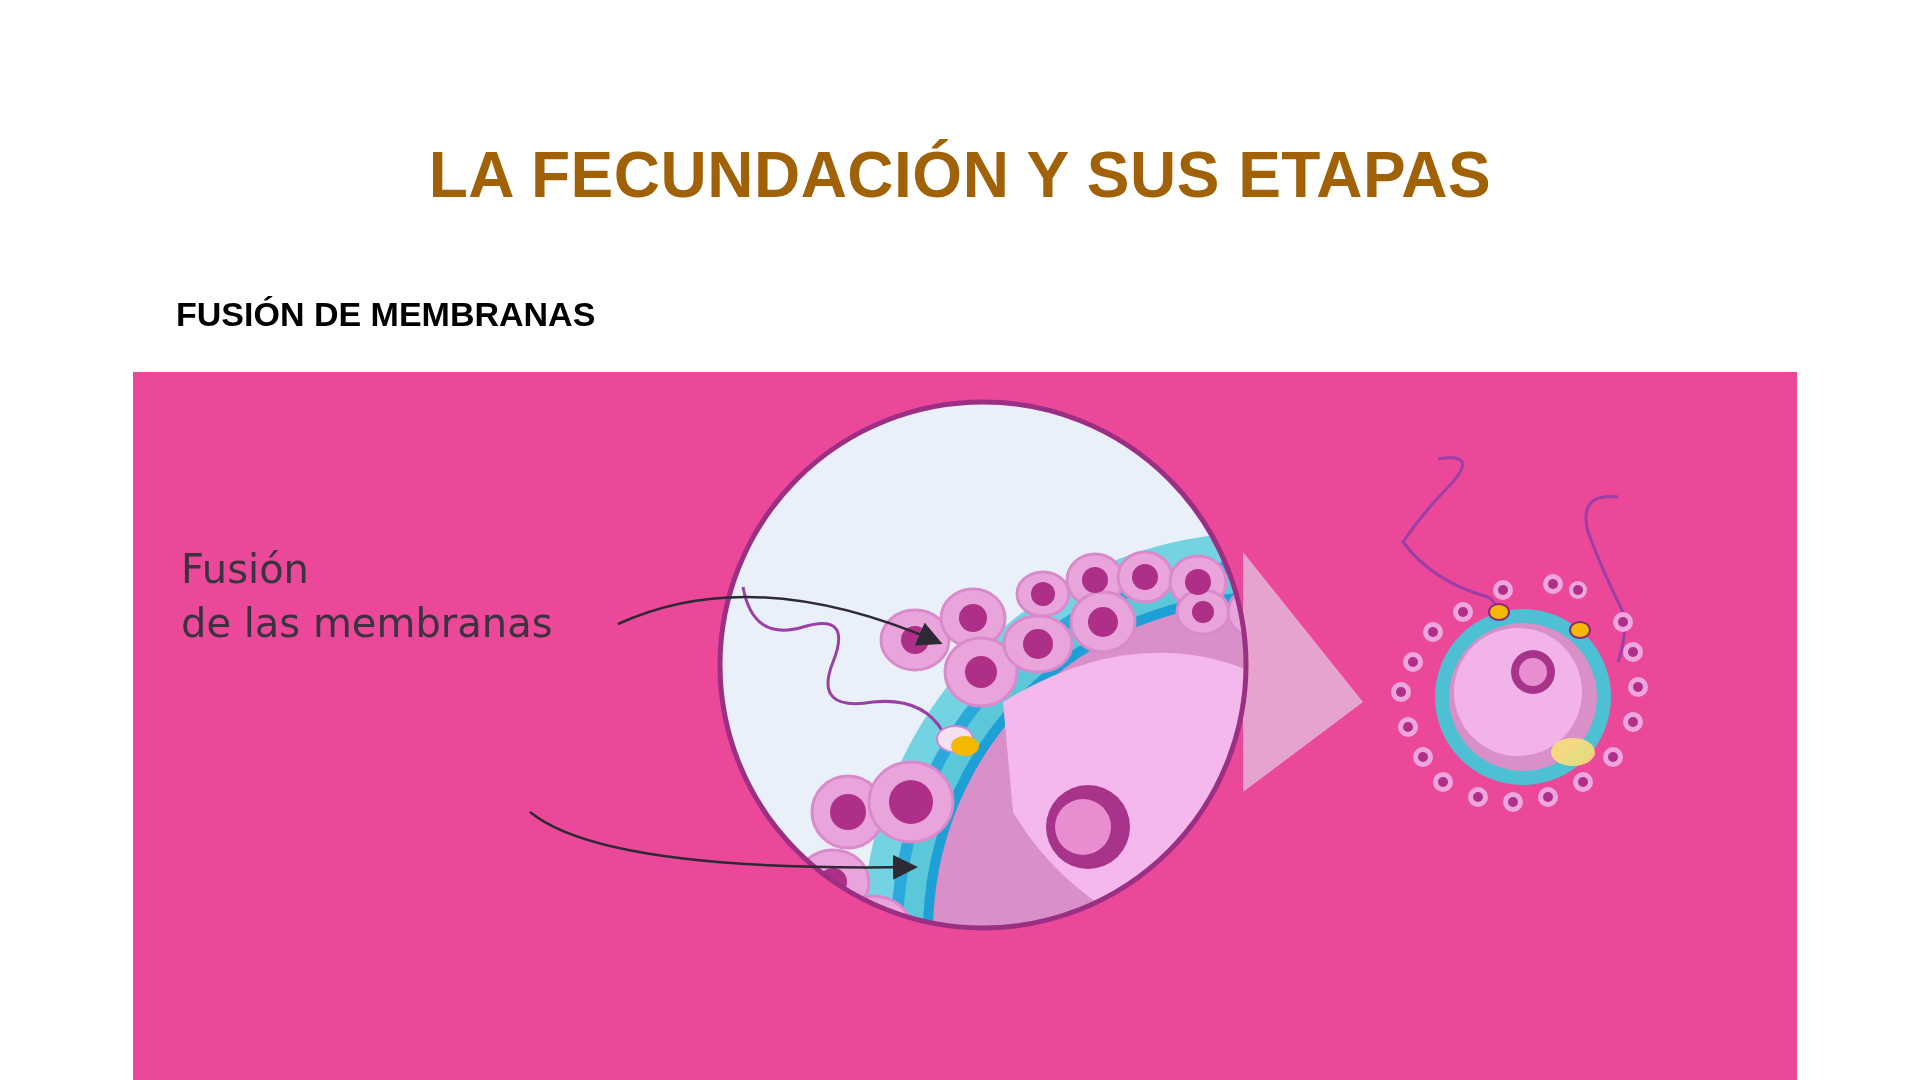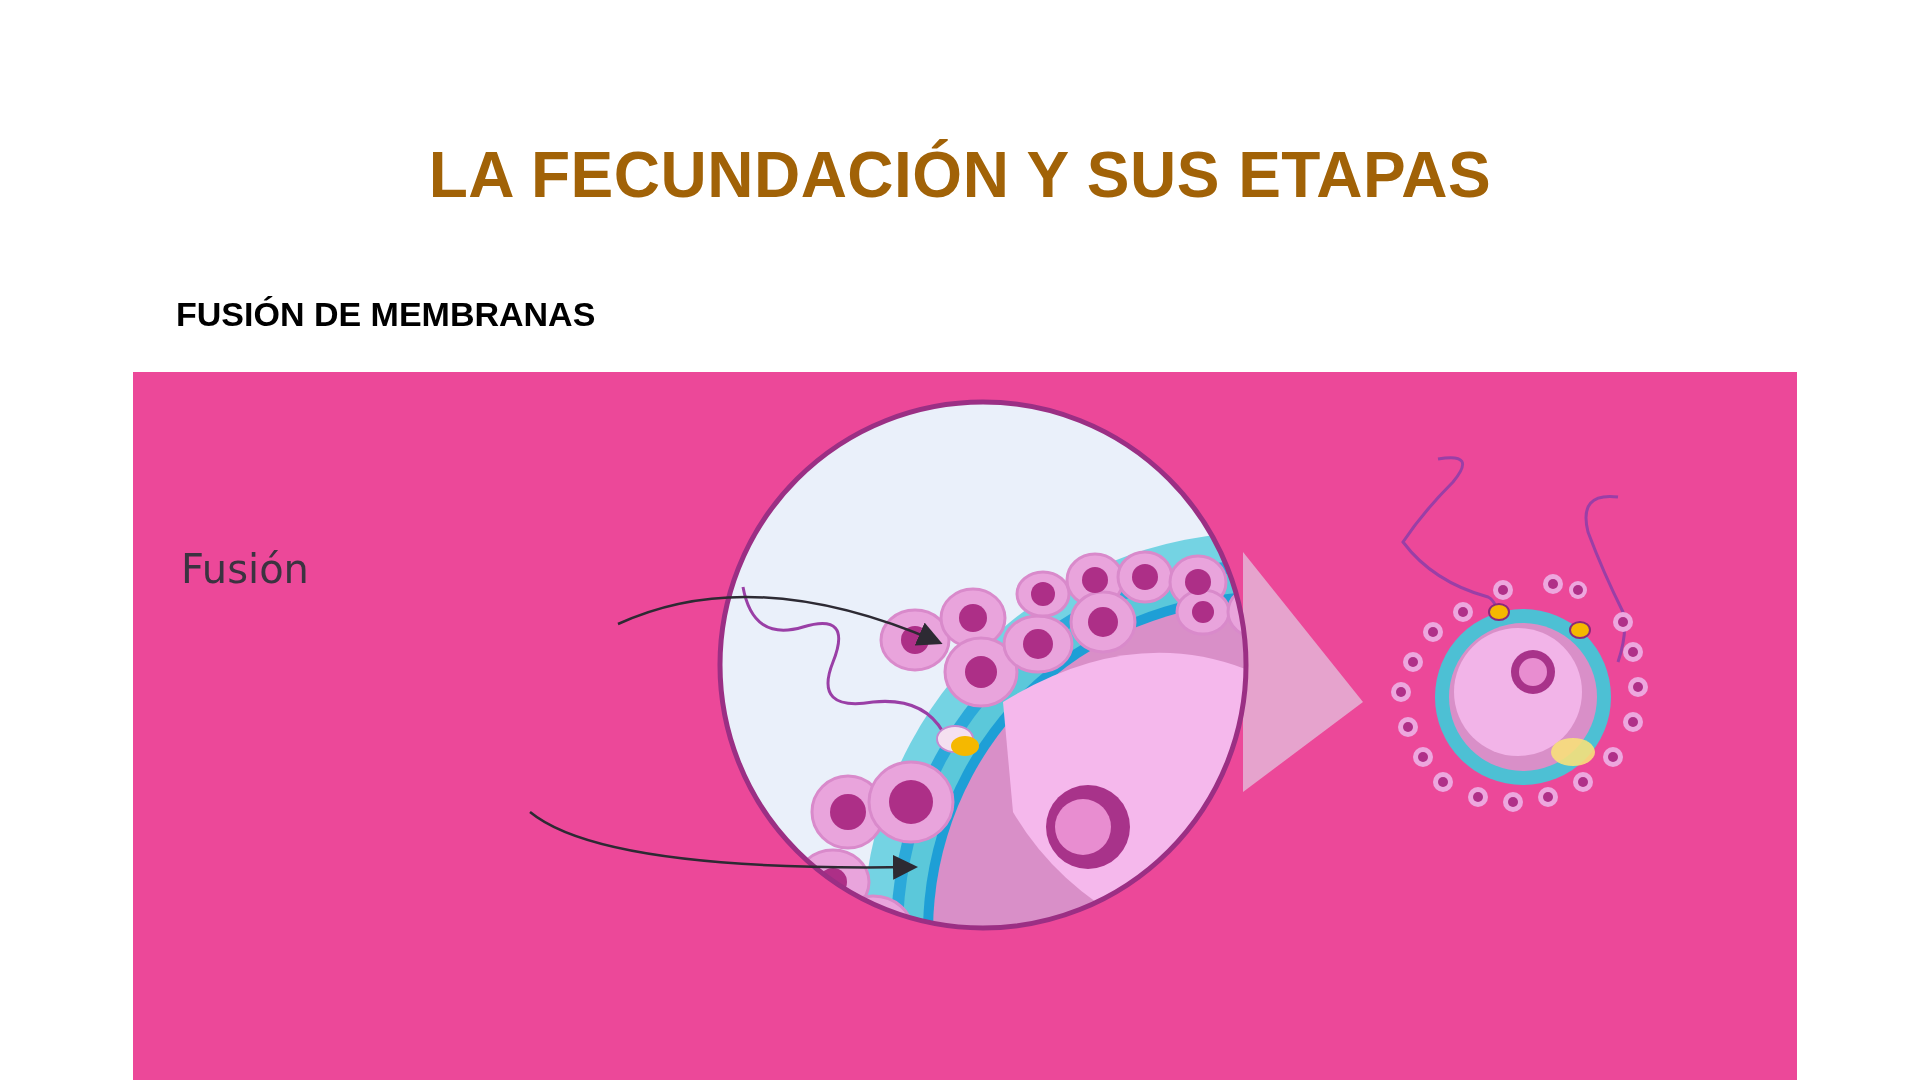--- a/index.html
+++ b/index.html
@@ -153,14 +153,15 @@
       <ellipse cx="1366" cy="240" rx="10" ry="8" fill="#F5B800" stroke="#8a2a7a" stroke-width="2"></ellipse>
       <ellipse cx="1447" cy="258" rx="10" ry="8" fill="#F5B800" stroke="#8a2a7a" stroke-width="2"></ellipse>
     </g>
 
     <path d="M485 252 Q620 190 805 270" fill="none" stroke="#2d2a33" stroke-width="2.5" marker-end="url(#arr)"></path>
     <path d="M397 440 Q470 500 780 495" fill="none" stroke="#2d2a33" stroke-width="2.5" marker-end="url(#arr)"></path>
   </svg>
 
   <div class="label" style="left:48px; top:170px;">
     <div>Fusión</div>
+    <div>de las membranas</div>
   </div>
 </div>
 
 </body></html>

